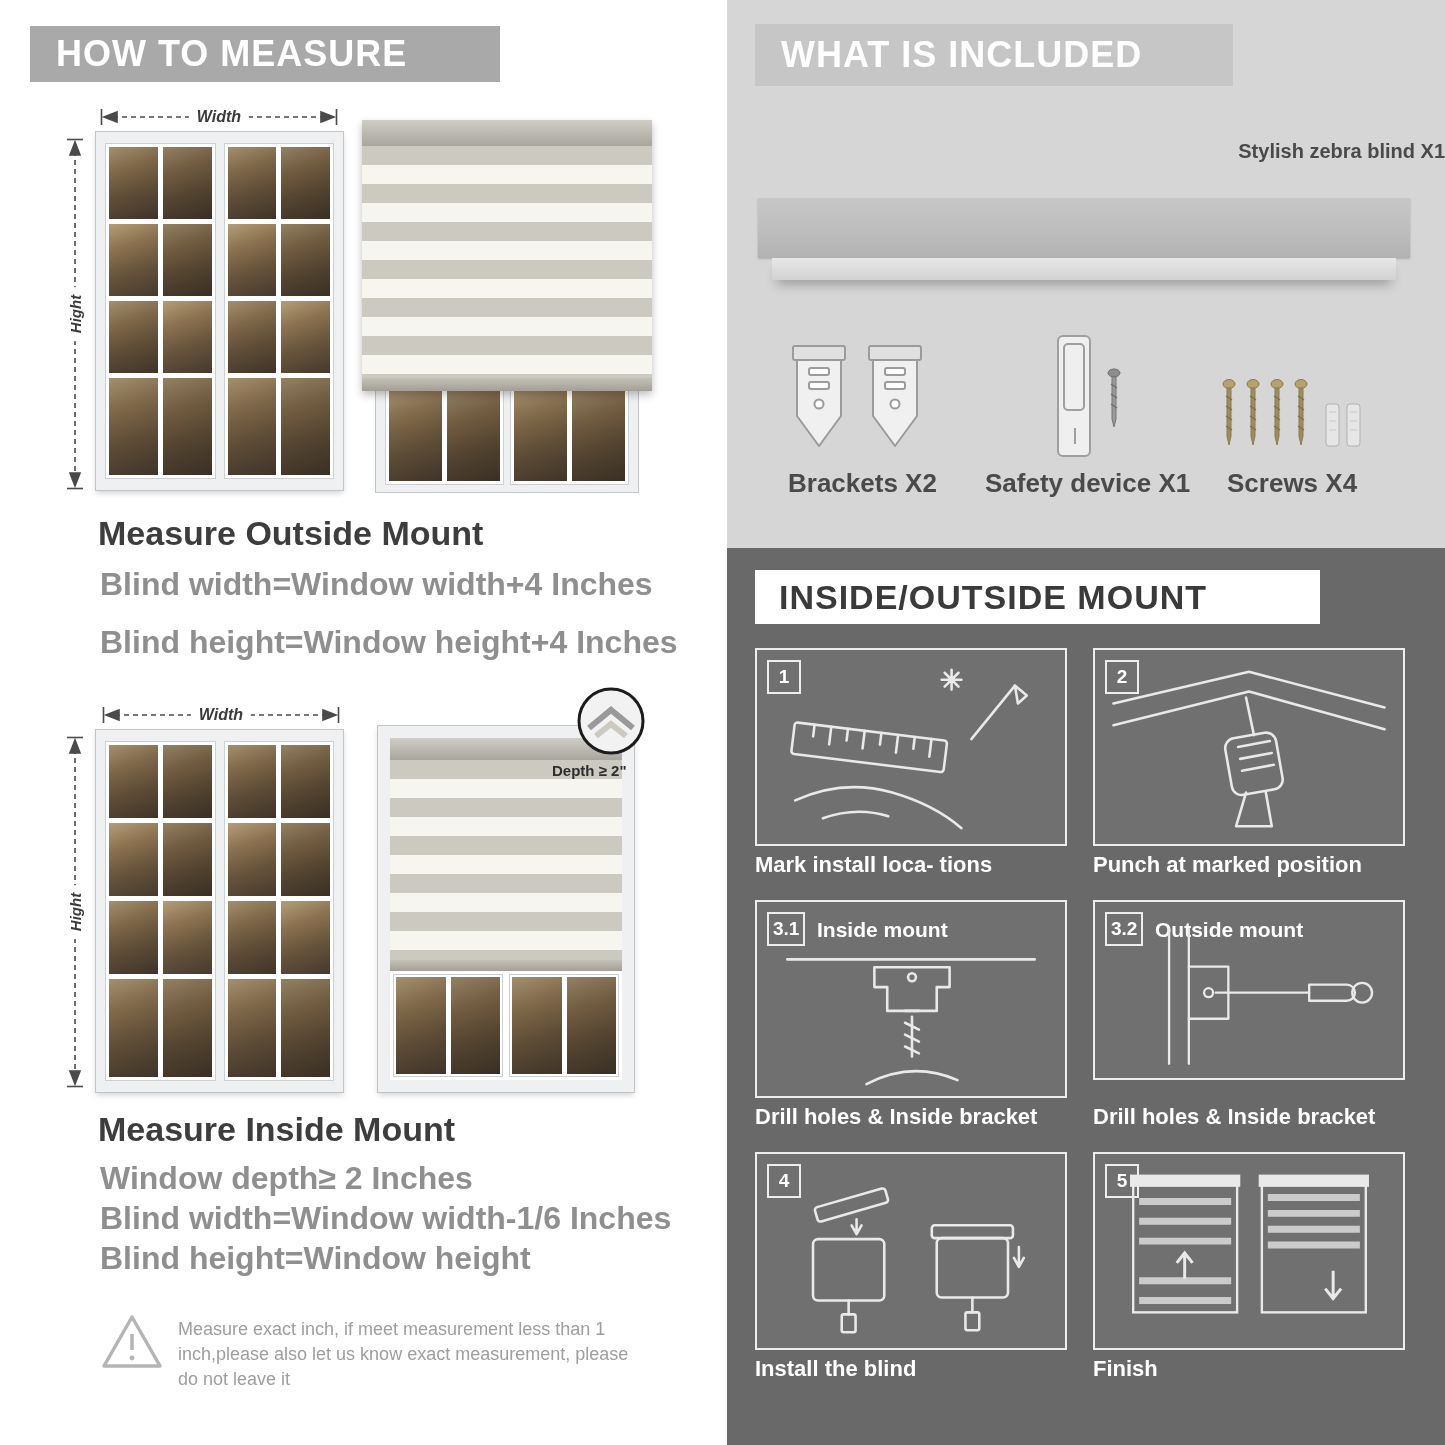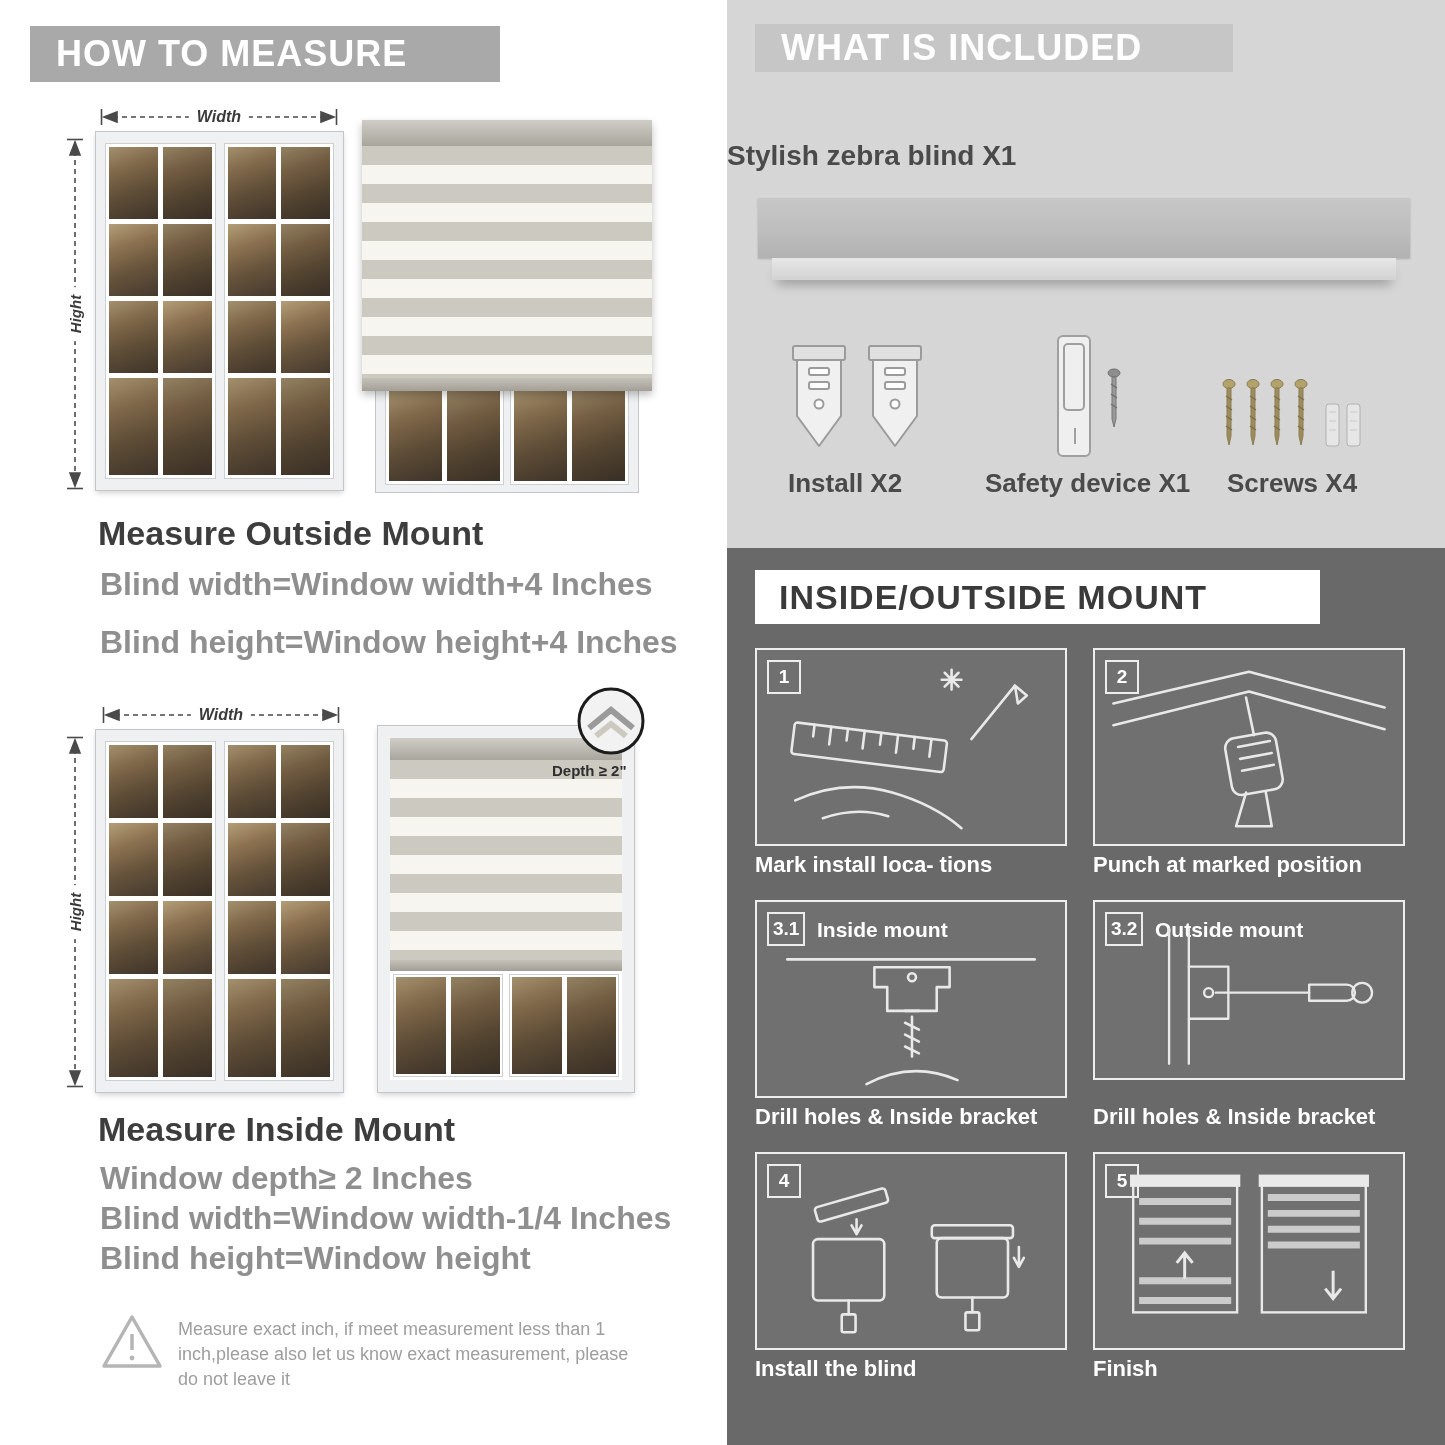--- a/index.html
+++ b/index.html
@@ -7,21 +7,21 @@
           font-family:"Liberation Sans",sans-serif;overflow:hidden;}
   .abs{position:absolute;}
 
   
   .banner{display:flex;align-items:center;font-weight:bold;letter-spacing:1px;box-sizing:border-box;}
   .banner-gray{background:#a9a9a9;color:#fff;font-size:36px;padding-left:26px;}
   .banner-light{background:#c6c6c6;color:#fefefe;font-size:36px;padding-left:26px;}
   .banner-white{background:#ffffff;color:#3a3a3a;font-size:34px;padding-left:24px;}
   .h-title{font-size:34px;font-weight:bold;color:#3d3d3d;}
   .measure-line{font-size:32px;font-weight:bold;color:#8f8f8f;}
-  .product-title{font-size:28px;font-weight:bold;color:#4a4a4a;text-align:left;}
+  .product-title{font-size:20px;font-weight:bold;color:#4a4a4a;text-align:right;}
   .item-label{font-size:26px;font-weight:bold;color:#4a4a4a;}
   .warning-text{font-size:18px;line-height:25px;color:#9e9e9e;}
 
   
   .window{background:#eef0f1;outline:1px solid #c2c6c9;box-shadow:0 3px 6px rgba(0,0,0,.18);
           padding:12px 10px;display:flex;gap:10px;box-sizing:border-box;}
   .sash{flex:1;border:3px solid #fff;outline:1px solid #ccd0d3;background:#fff;display:grid;
         grid-template-columns:1fr 1fr;grid-template-rows:1fr 1fr 1fr 1.35fr;gap:5px;}
   .pane{background:linear-gradient(160deg,#a3906d 0%,#80684a 30%,#5d4c36 62%,#3f342a 100%);}
   .pane:nth-child(2n){filter:brightness(.9);}
@@ -207,35 +207,35 @@
     <svg width="70" height="70" viewBox="0 0 70 70">
       <circle cx="35" cy="35" r="32" fill="#f2f2f2" stroke="#1c1c1c" stroke-width="3"></circle>
       <path d="M13 42 L35 24 L57 42" fill="none" stroke="#9a9a9a" stroke-width="6"></path>
       <path d="M20 50 L35 38 L50 50" fill="none" stroke="#ccc9c0" stroke-width="6"></path>
     </svg>
   </div>
   <div class="depth-label abs" style="left:552px;top:762px;">Depth ≥ 2"</div>
 
   <div class="h-title abs" style="left:98px;top:1110px;">Measure Inside Mount</div>
   <div class="measure-line abs" style="left:100px;top:1160px;">Window depth≥ 2 Inches</div>
-  <div class="measure-line abs" style="left:100px;top:1200px;">Blind width=Window width-1/4 Inches</div>
+  <div class="measure-line abs" style="left:100px;top:1200px;">Blind width=Window width-1/6 Inches</div>
   <div class="measure-line abs" style="left:100px;top:1240px;">Blind height=Window height</div>
 
   <div class="abs" style="left:100px;top:1312px;">
     <svg width="64" height="60" viewBox="0 0 64 60">
       <path d="M32 5 L60 54 H4 Z" fill="none" stroke="#b5b5b5" stroke-width="3.5" stroke-linejoin="round"></path>
       <line x1="32" y1="22" x2="32" y2="38" stroke="#b5b5b5" stroke-width="3.5"></line>
       <circle cx="32" cy="46" r="2.4" fill="#b5b5b5"></circle>
     </svg>
   </div>
   <div class="warning-text abs" style="left:178px;top:1317px;width:452px;">Measure exact inch, if meet measurement less than 1 inch,please also let us know exact measurement, please do not leave it</div>
 
   <div class="panel-light abs" style="left:727px;top:0;width:718px;height:548px;"></div>
 
-  <div class="banner banner-light abs" style="left:755px;top:24px;width:478px;height:48px;">WHAT IS INCLUDED</div>
+  <div class="banner banner-light abs" style="left:755px;top:24px;width:478px;height:62px;">WHAT IS INCLUDED</div>
 
   <div class="product-title abs" style="left:727px;top:140px;width:718px;">Stylish zebra blind X1</div>
 
   <div class="cassette-bar abs" style="left:758px;top:198px;width:652px;height:60px;"></div>
   <div class="cassette-rail abs" style="left:772px;top:258px;width:624px;height:22px;"></div>
 
   <div class="abs" style="left:788px;top:342px;">
     <svg width="62" height="112" viewBox="0 0 62 112">
       <g stroke="#9b9b9b" stroke-width="2" fill="#ececec" stroke-linejoin="round">
         <rect x="5" y="4" width="52" height="14" rx="2" fill="#e0e0e0"></rect>
@@ -289,21 +289,21 @@
         <use href="#scr" x="48"></use>
         <use href="#scr" x="72"></use>
       <g fill="#e6e6e6" stroke="#b0b0b0">
         <rect x="104" y="26" width="13" height="42" rx="3"></rect>
         <rect x="125" y="26" width="13" height="42" rx="3"></rect>
         <path d="M107 34 h7 M107 43 h7 M107 52 h7 M128 34 h7 M128 43 h7 M128 52 h7" stroke="#c8c8c8"></path>
       </g>
     </svg>
   </div>
 
-  <div class="item-label abs" style="left:788px;top:468px;">Install X2</div>
+  <div class="item-label abs" style="left:788px;top:468px;">Brackets X2</div>
   <div class="item-label abs" style="left:985px;top:468px;">Safety device X1</div>
   <div class="item-label abs" style="left:1227px;top:468px;">Screws X4</div>
 
   <div class="panel-dark abs" style="left:727px;top:548px;width:718px;height:897px;"></div>
 
   <div class="banner banner-white abs" style="left:755px;top:570px;width:565px;height:54px;">INSIDE/OUTSIDE MOUNT</div>
 
   <div class="step abs" style="left:755px;top:648px;width:312px;height:198px;">
     <div class="badge">1</div>
     <svg class="art" viewBox="0 0 310 196">

